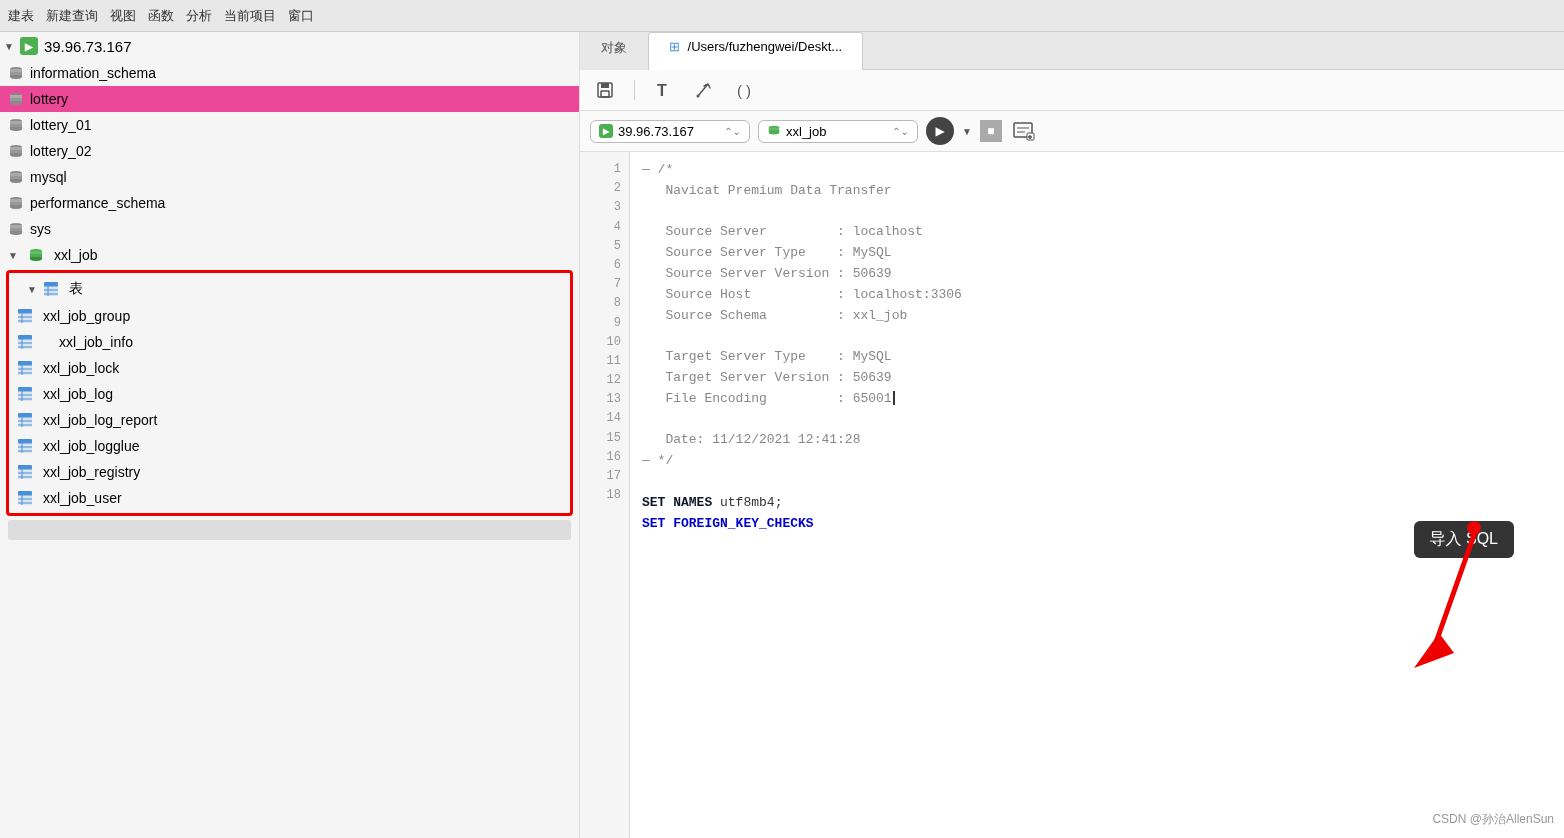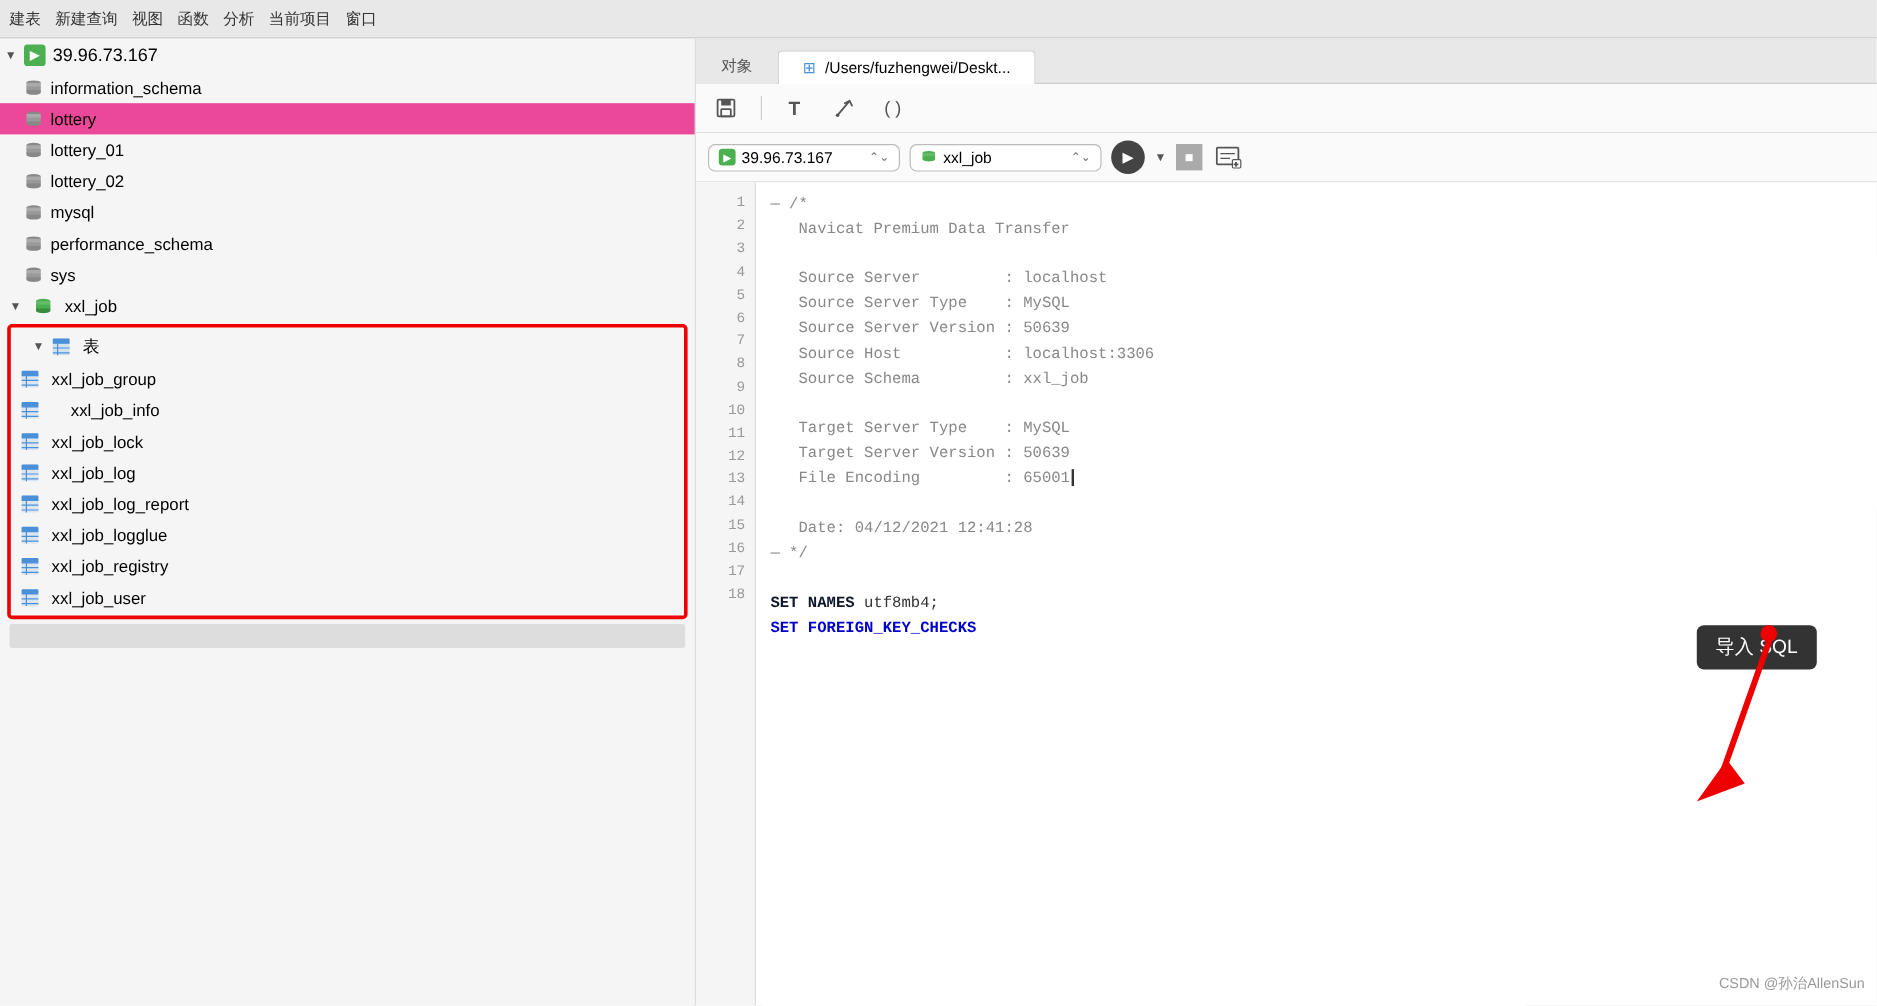--- a/index.html
+++ b/index.html
@@ -36,21 +36,21 @@
     .sidebar-item {
       display: flex;
       align-items: center;
       padding: 5px 8px;
       cursor: pointer;
       gap: 6px;
       white-space: nowrap;
     }
 
     .sidebar-item.server { padding-left: 4px; font-weight: 500; font-size: 15px; }
-    .sidebar-item.db { padding-left: 20px; }
+    .sidebar-item.db { padding-left: 8px; }
     .sidebar-item.db-expanded { padding-left: 4px; font-weight: 500; }
     .sidebar-item.table-group { padding-left: 30px; }
     .sidebar-item.table-item { }
 
     
     .table-section-box {
       border: 3px solid #e00;
       border-radius: 4px;
       margin: 2px 6px;
       padding: 2px 0;
@@ -89,21 +89,20 @@
       flex-direction: column;
       background: #fff;
       overflow: hidden;
     }
 
     .tabs-bar {
       display: flex;
       background: #e8e8e8;
       border-bottom: 1px solid #ccc;
       height: 38px;
-      align-items: flex-end;
     }
     .tab {
       padding: 6px 20px;
       font-size: 13px;
       cursor: pointer;
       border: 1px solid transparent;
       border-bottom: none;
       border-radius: 4px 4px 0 0;
       background: #e8e8e8;
       color: #555;
@@ -553,21 +552,21 @@
         <div class="code-line"><span style="color:#888;">   Source Server         : localhost</span></div>
         <div class="code-line"><span style="color:#888;">   Source Server Type    : MySQL</span></div>
         <div class="code-line"><span style="color:#888;">   Source Server Version : 50639</span></div>
         <div class="code-line"><span style="color:#888;">   Source Host           : localhost:3306</span></div>
         <div class="code-line"><span style="color:#888;">   Source Schema         : xxl_job</span></div>
         <div class="code-line"><span style="color:#888;"> </span></div>
         <div class="code-line"><span style="color:#888;">   Target Server Type    : MySQL</span></div>
         <div class="code-line"><span style="color:#888;">   Target Server Version : 50639</span></div>
         <div class="code-line"><span style="color:#888;">   File Encoding         : 65001</span><span style="display:inline-block;width:2px;height:14px;background:#333;vertical-align:middle;margin-left:1px;"></span></div>
         <div class="code-line"><span style="color:#888;"> </span></div>
-        <div class="code-line"><span style="color:#888;">   Date: 04/12/2021 12:41:28</span></div>
+        <div class="code-line"><span style="color:#888;">   Date: 11/12/2021 12:41:28</span></div>
         <div class="code-line"><span style="color:#888;">— */</span></div>
         <div class="code-line"> </div>
         <div class="code-line"><span style="color:#0f172a; font-weight:bold;">SET NAMES</span> utf8mb4;</div>
         <div class="code-line"><span style="color:#0000cc; font-weight:bold;">SET FOREIGN_KEY_CHECKS</span></div>
       </div>
     </div>
 
     <div class="import-sql-tooltip">
       <span>导入 SQL</span>
     </div>

